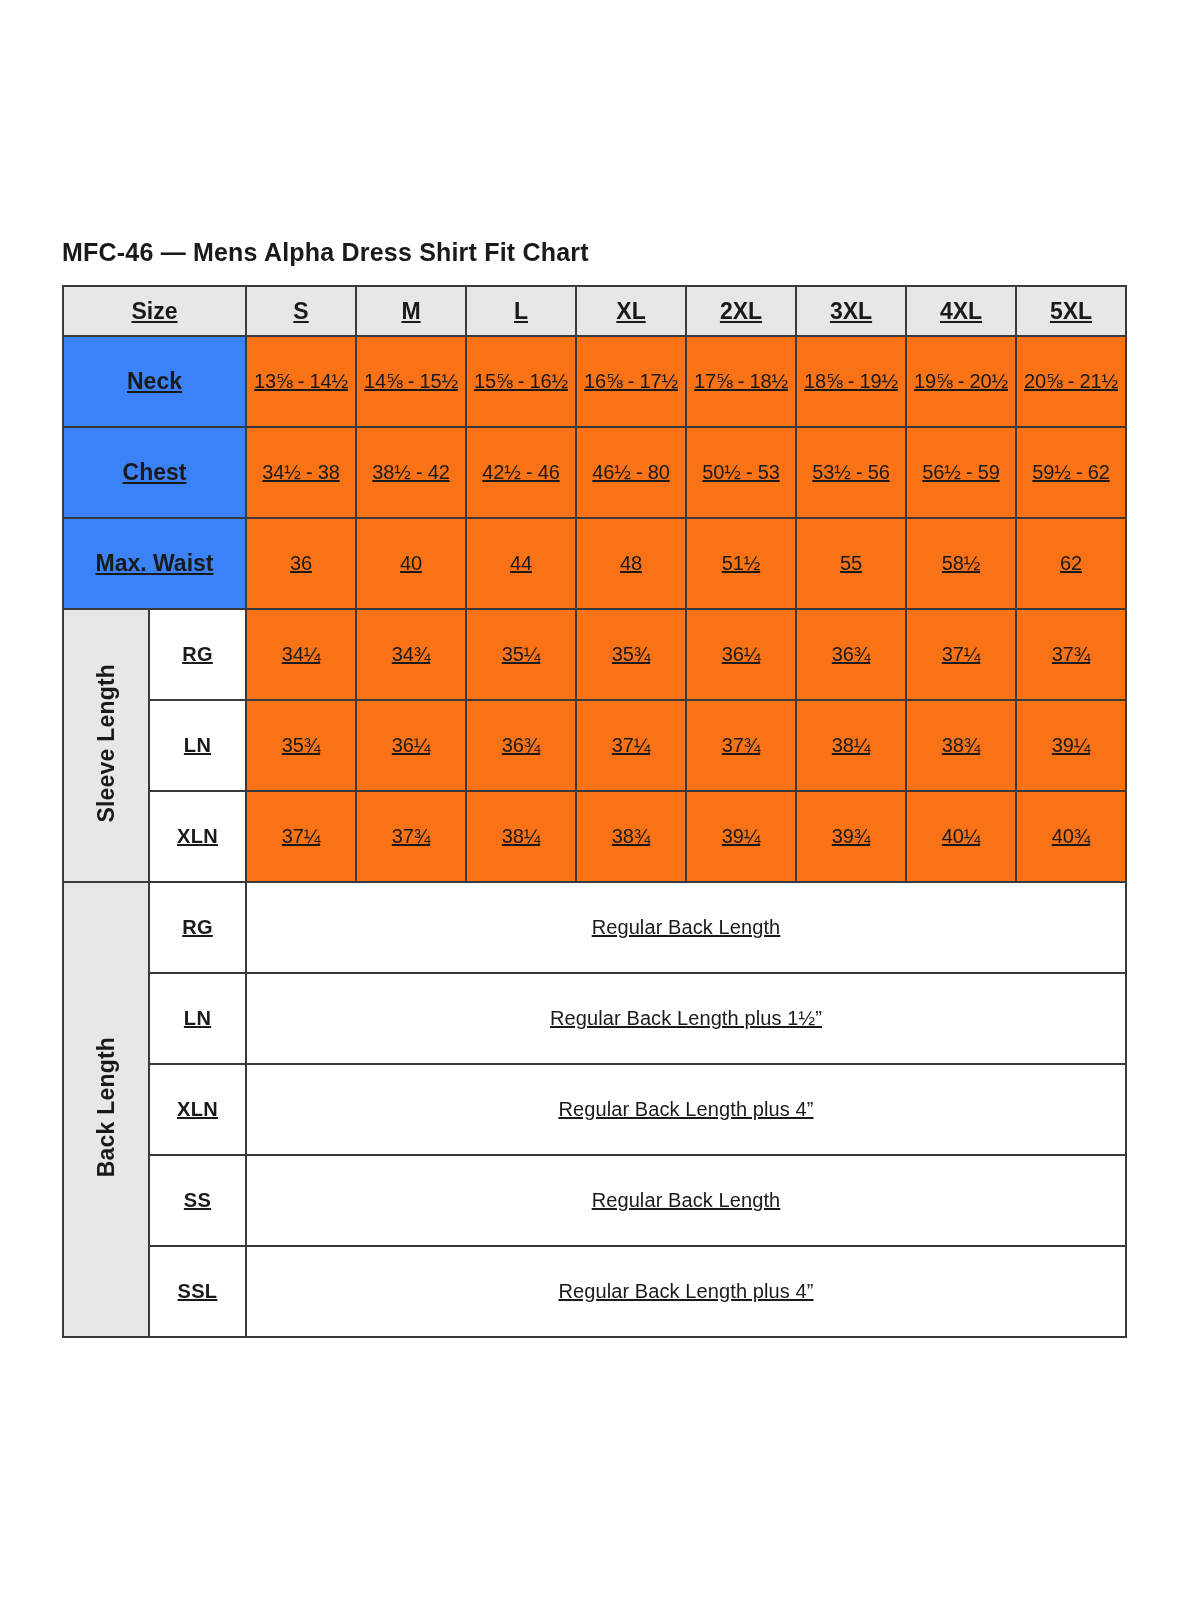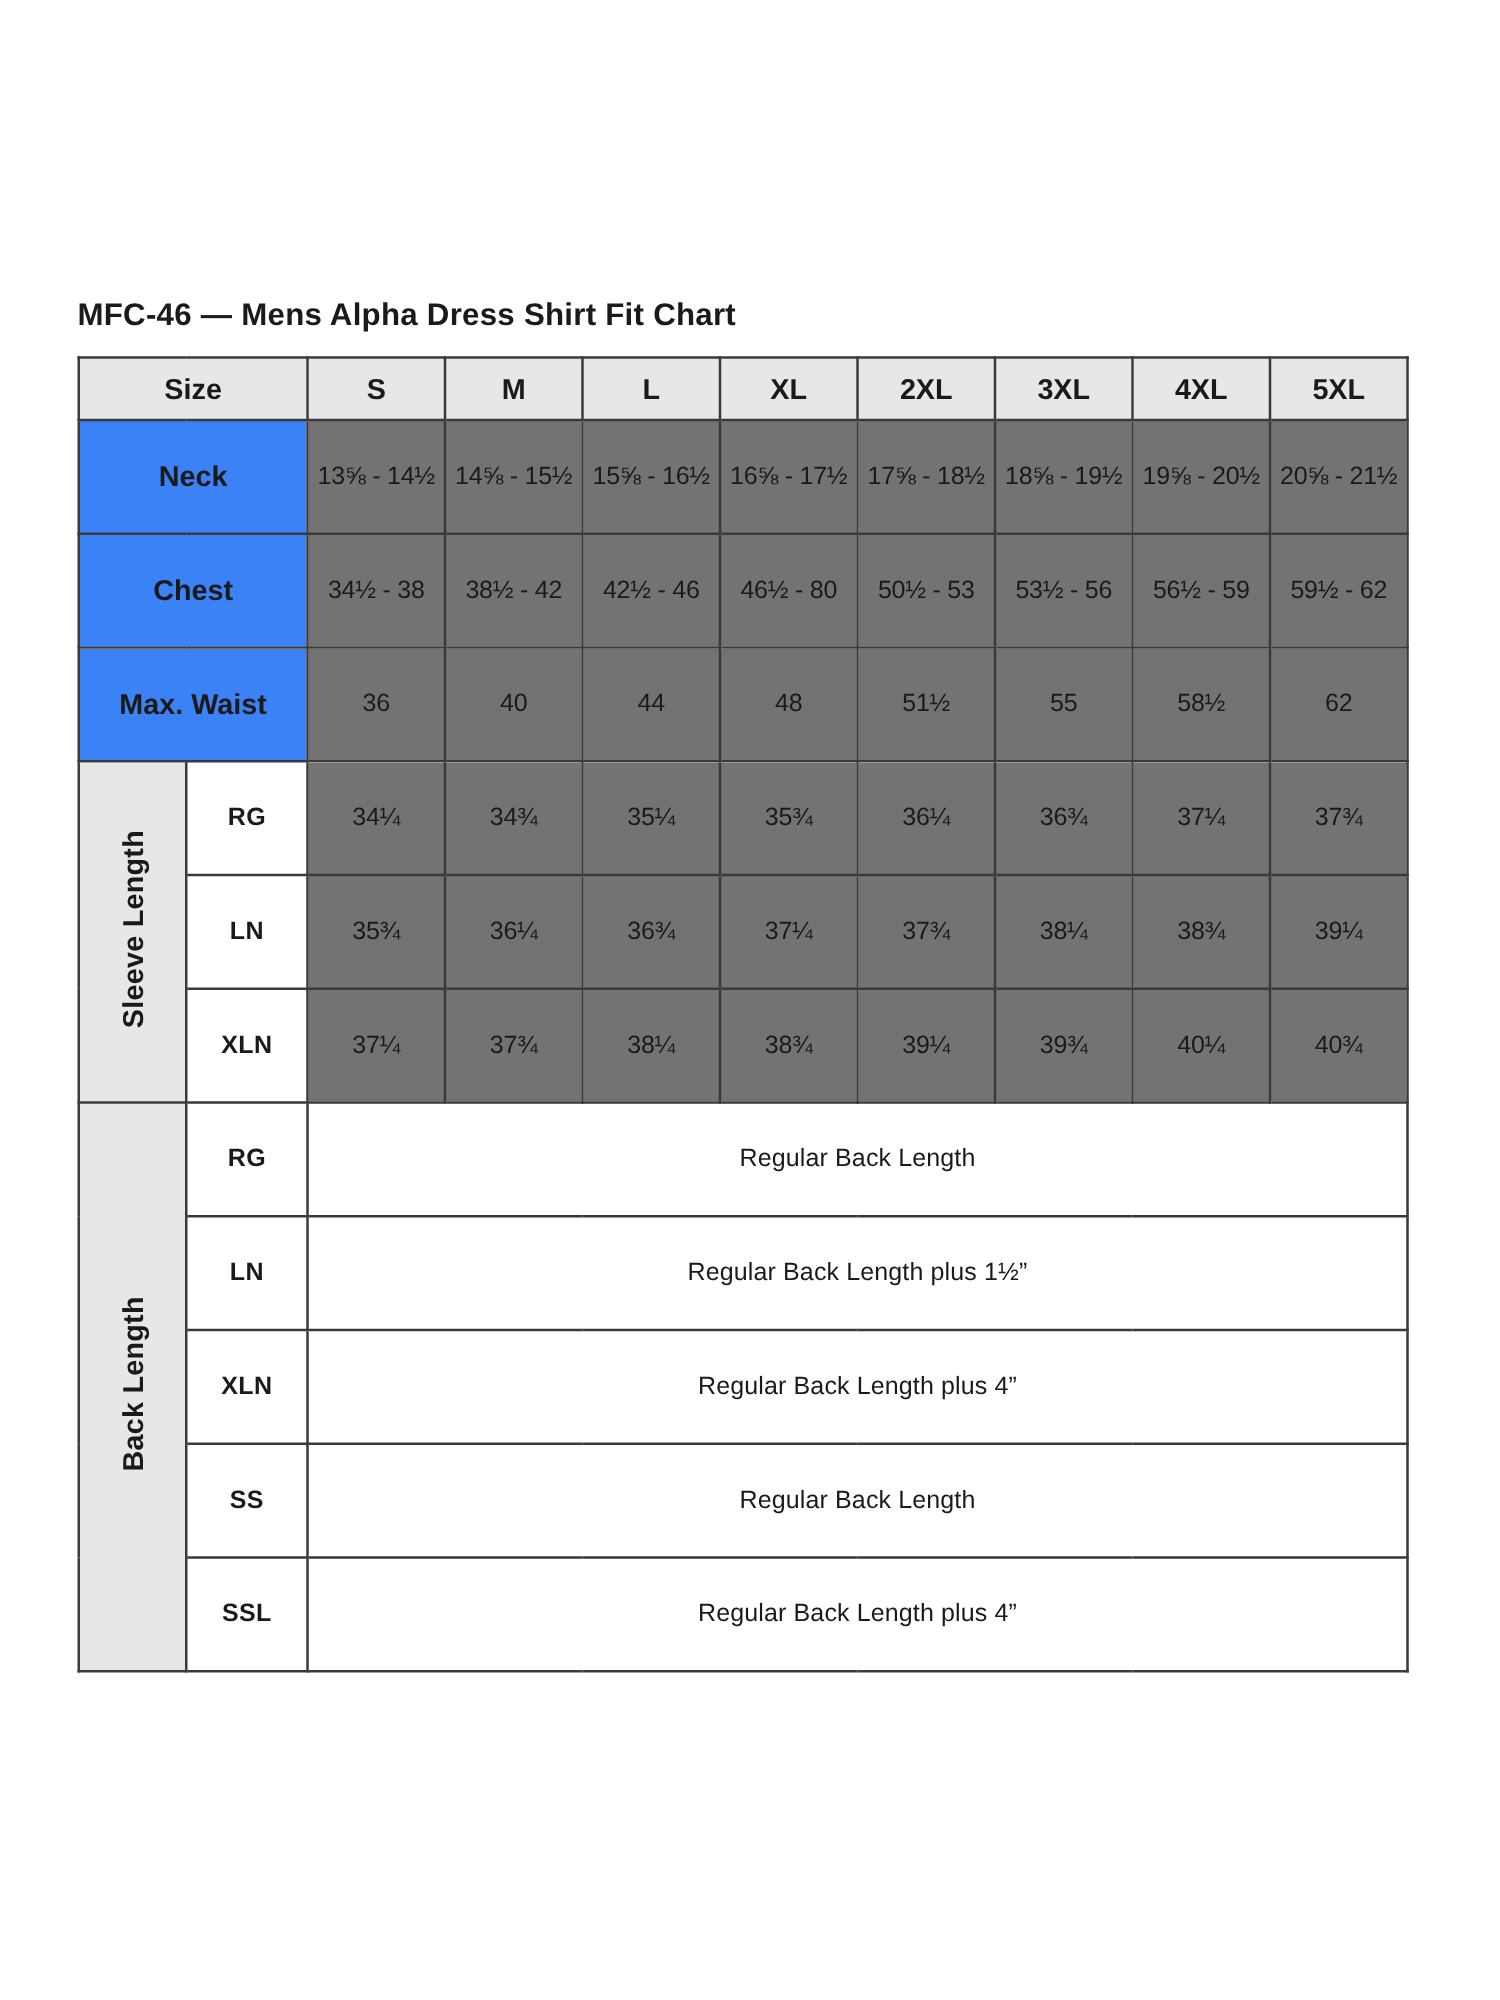--- a/index.html
+++ b/index.html
@@ -14,20 +14,21 @@
     font-size: 25px;
     font-weight: bold;
     letter-spacing: 0.2px;
     margin: 12px 0 18px 0;
     color: #1a1a1a;
   }
   table.fit-chart {
     border-collapse: collapse;
     table-layout: fixed;
     width: 1060px;
+    text-decoration: underline;
   }
   table.fit-chart th, table.fit-chart td {
     border: 2px solid #3a3a3a;
     text-align: center;
     vertical-align: middle;
     padding: 0;
     overflow: hidden;
   }
   tr.r-head { height: 50px; }
   tr.r-body { height: 91px; }
@@ -52,21 +53,21 @@
     letter-spacing: 0.2px;
   }
   .code {
     background: #ffffff;
     font-size: 20px;
     font-weight: bold;
     letter-spacing: 0.3px;
     margin-top: 32px;
   }
   .val {
-    background: #737373;
+    background: #f97316;
     font-size: 20px;
     font-weight: 500;
     letter-spacing: -0.2px;
     white-space: nowrap;
   }
   .spantext {
     background: #ffffff;
     font-size: 20px;
     font-weight: 500;
     letter-spacing: 0.1px;

